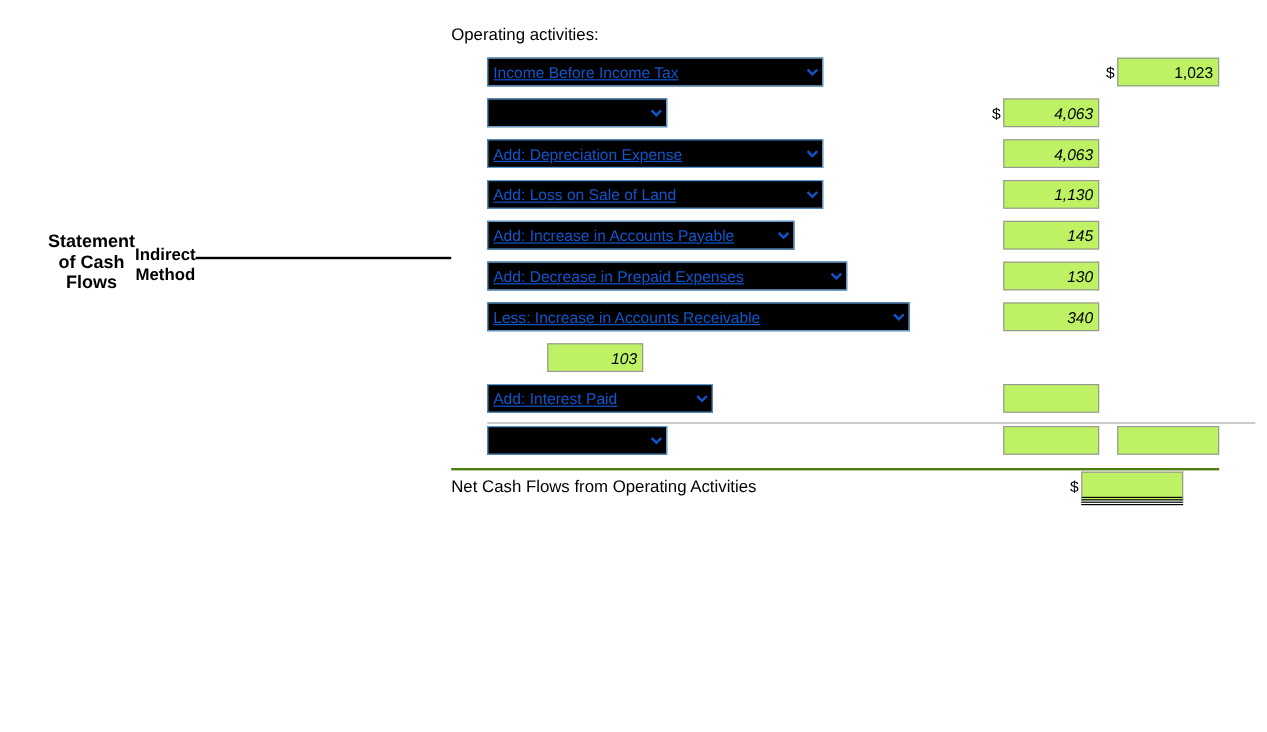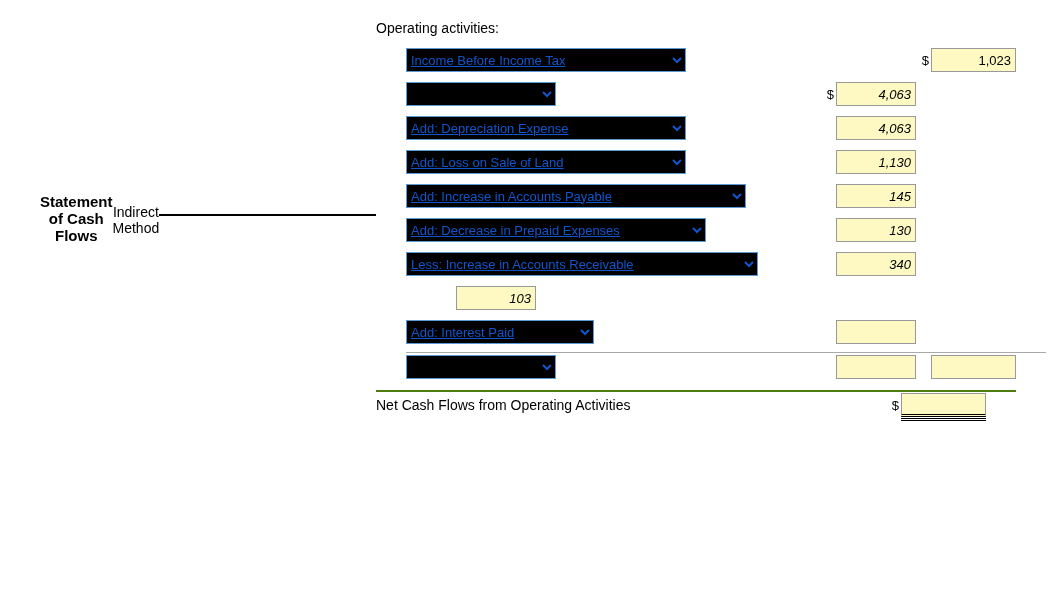--- a/index.html
+++ b/index.html
@@ -17,21 +17,21 @@
       align-items: center;
       padding: 20px 40px;
     }
     .title {
       font-weight: bold;
       font-size: 15px;
       text-align: center;
       margin-bottom: 8px;
     }
     .subtitle {
-      font-weight: normal;
+      font-weight: bold;
       font-size: 14px;
       text-align: center;
       margin-bottom: 4px;
     }
     .divider {
       width: 660px;
       border: none;
       border-top: 2px solid #000;
       margin-bottom: 14px;
     }
@@ -56,21 +56,21 @@
       appearance: auto;
     }
     .select-wide { width: 280px; }
     .dollar-sign {
       font-size: 13px;
       margin-right: 2px;
       color: #000;
     }
     .input-field {
       border: 1px solid #999;
-      background: #fef9c3;
+      background: #bef264;
       height: 24px;
       text-align: right;
       font-size: 13px;
       padding-right: 4px;
     }
     .input-medium { width: 80px; font-style: italic; }
     .input-wide { width: 85px; }
     .layout-row {
       display: flex;
       align-items: center;
@@ -187,21 +187,21 @@
         </select>
       </div>
       <div class="mid-area">
         <input class="input-field input-medium" type="text" value="1,130" style="">
       </div>
       <div class="right-area"></div>
     </div>
 
     <div class="layout-row row-indent">
       <div class="label-area">
-        <select class="select-field" style="width:340px;">
+        <select class="select-field" style="width:256px;">
           <option>Add: Increase in Accounts Payable</option>
           <option>Income Before Income Tax</option>
           <option>Add: Depreciation Expense</option>
           <option>Add: Loss on Sale of Land</option>
         </select>
       </div>
       <div class="mid-area">
         <input class="input-field input-medium" type="text" value="145" style="">
       </div>
       <div class="right-area"></div>

